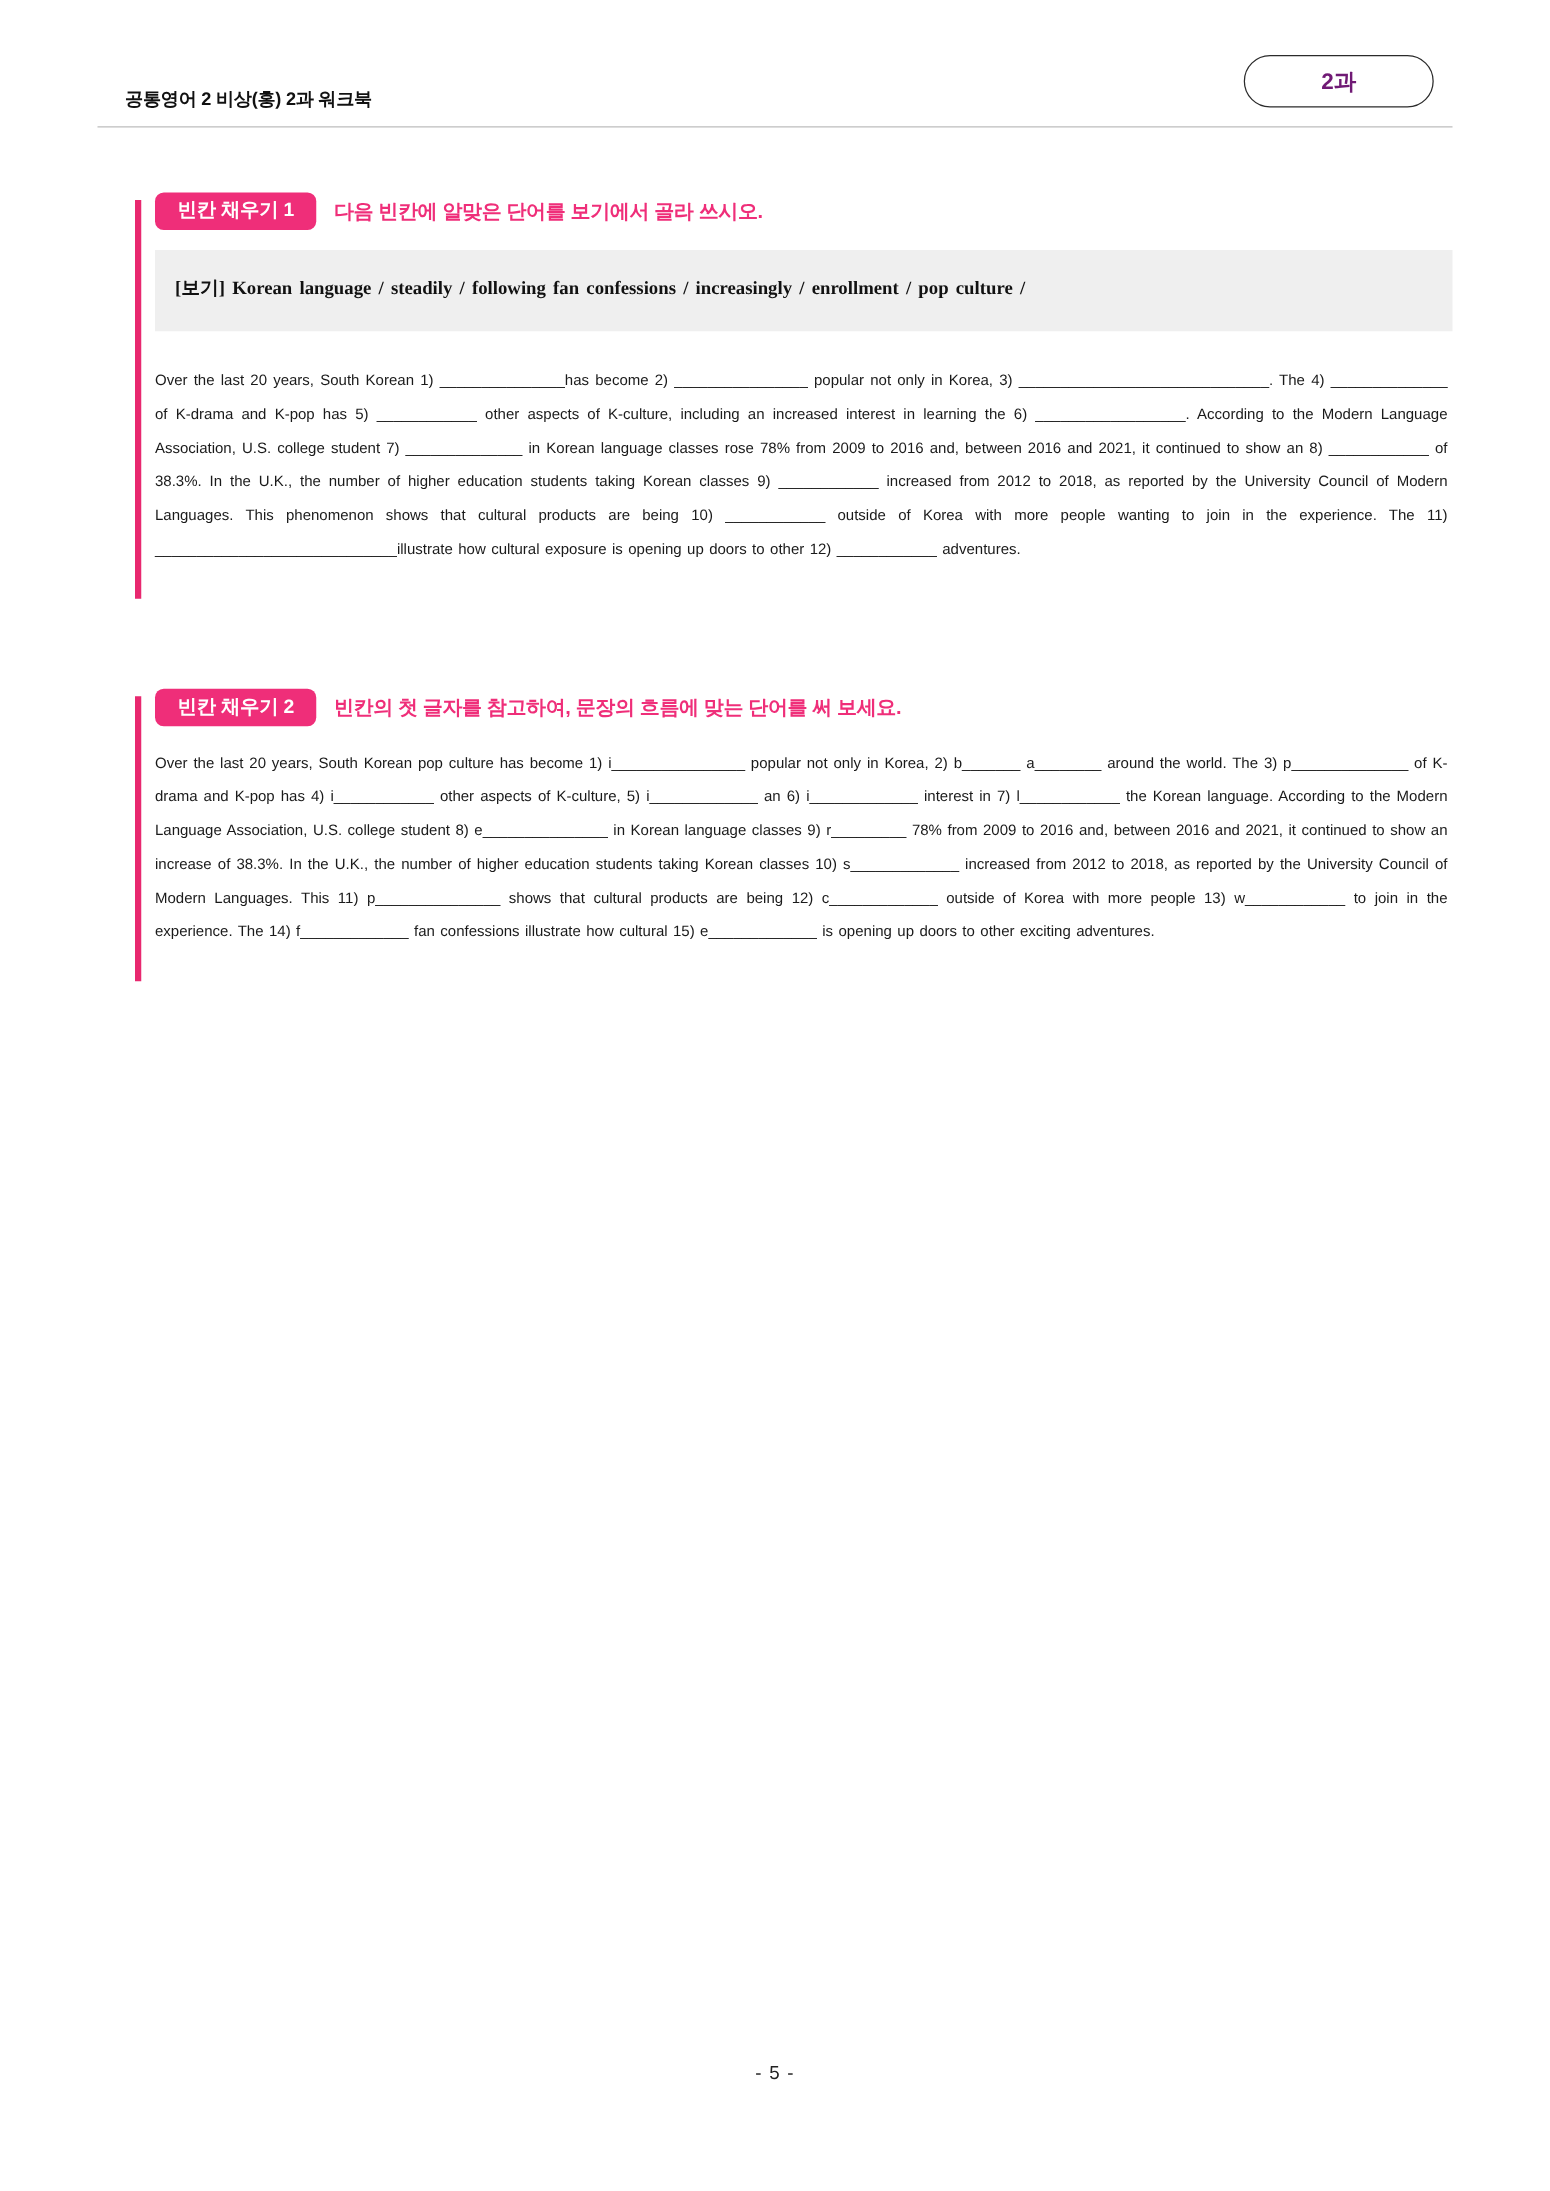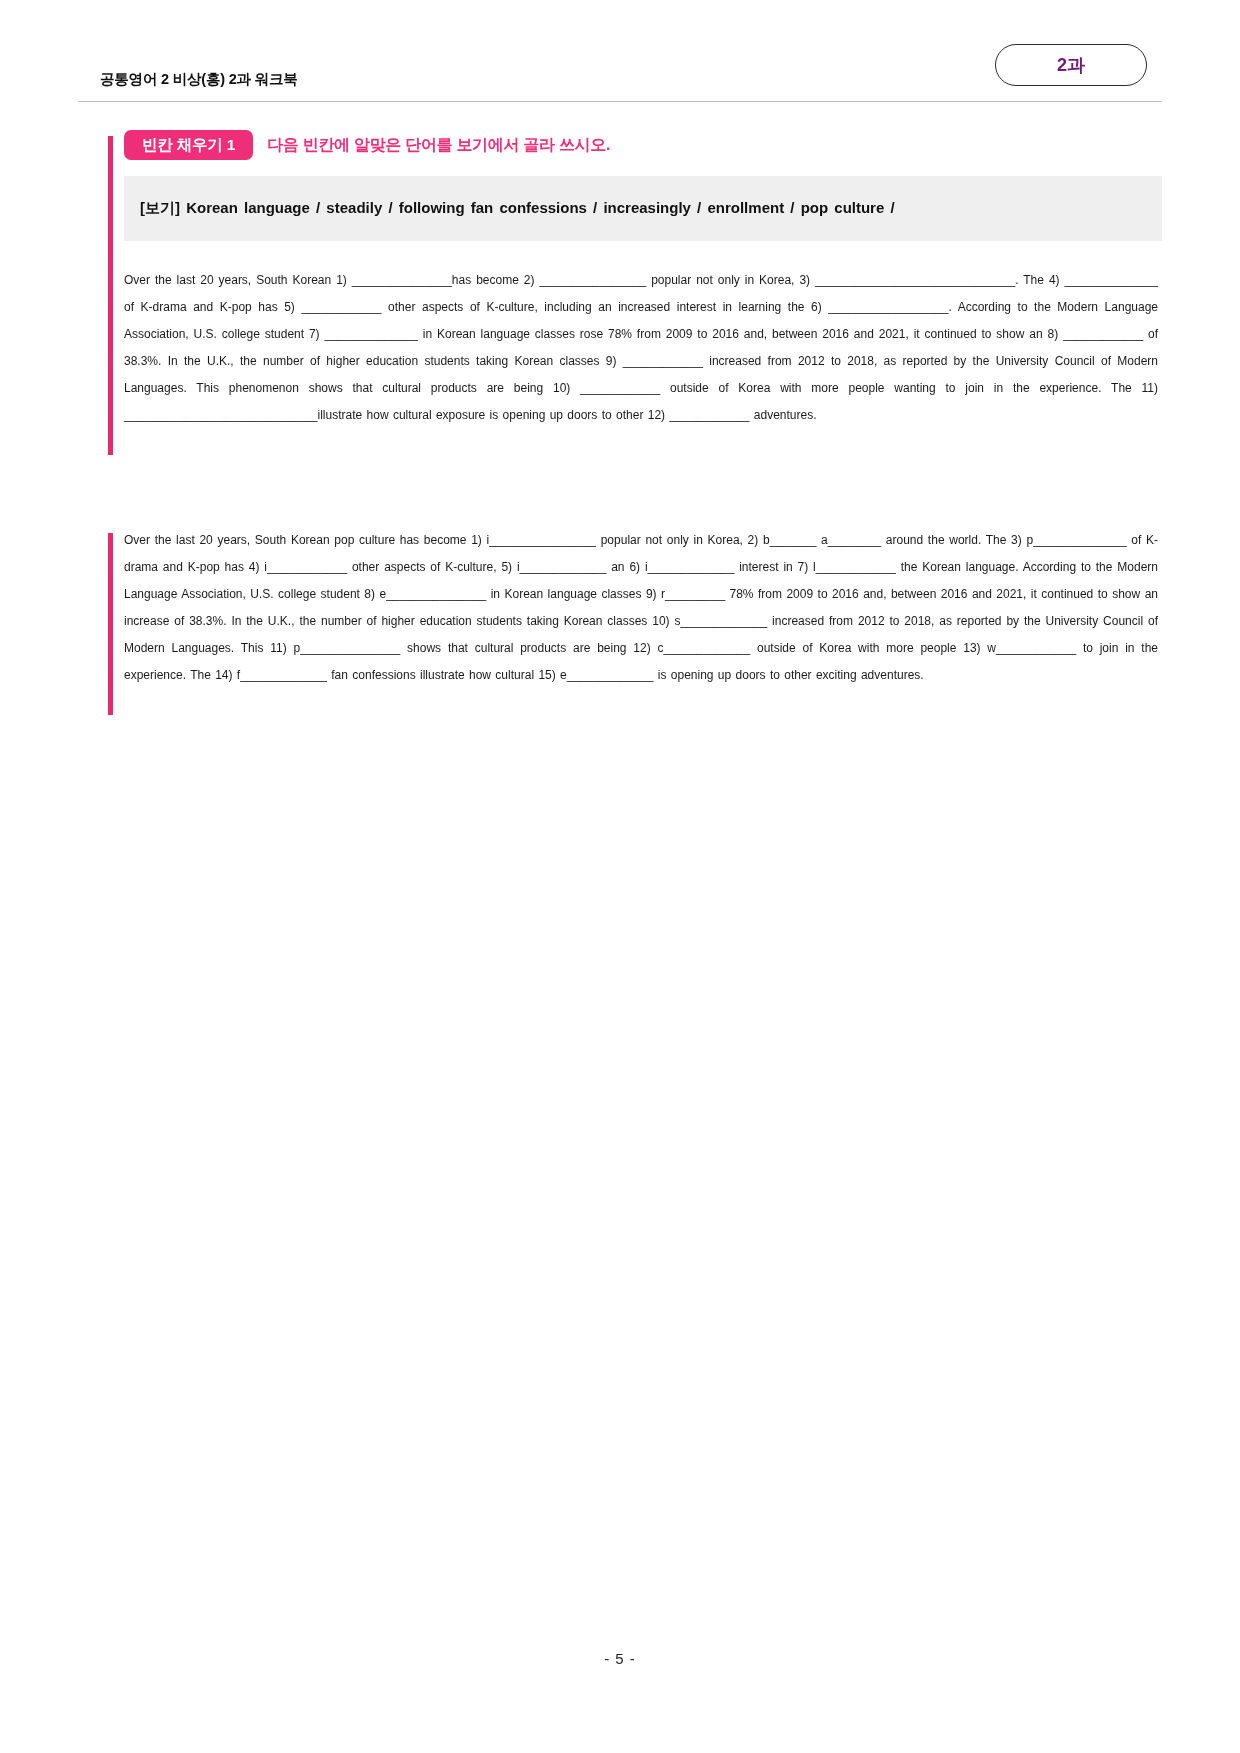--- a/index.html
+++ b/index.html
@@ -118,40 +118,41 @@
     box-sizing: border-box;
   }
   .wordbank-line {
     font-size: 15px;
     font-weight: bold;
     color: #111;
     line-height: 2.35;
     text-align: justify;
     text-align-last: left;
     word-spacing: 2px;
+    font-family: Liberation Serif, serif;
   }
   .wordbank-label {
     font-weight: bold;
   }
 
   
   .passage {
     margin: 26px 0 0 14px;
     font-size: 12px;
     line-height: 2.25;
     color: #1a1a1a;
     text-align: justify;
     text-align-last: left;
     word-spacing: 1px;
     padding-right: 4px;
   }
   .passage.tight {
     margin-top: 16px;
   }
-  .section-1 { margin-top: 22px; }
+  .section-1 { margin-top: 46px; }
   .section-2 { margin-top: 72px; }
   .section-body-pad { padding-bottom: 26px; }
 
   
   .page-footer {
     position: absolute;
     left: 0;
     right: 0;
     bottom: 86px;
     text-align: center;
@@ -187,20 +188,24 @@
           <span>Korean language / steadily / following fan confessions / increasingly / enrollment / pop culture /</span>
         </div>
       </div>
 
       <div class="passage section-body-pad">Over the last 20 years, South Korean 1) _______________has become 2) ________________ popular not only in Korea, 3) ______________________________. The 4) ______________ of K-drama and K-pop has 5) ____________ other aspects of K-culture, including an increased interest in learning the 6) __________________. According to the Modern Language Association, U.S. college student 7) ______________ in Korean language classes rose 78% from 2009 to 2016 and, between 2016 and 2021, it continued to show an 8) ____________ of 38.3%. In the U.K., the number of higher education students taking Korean classes 9) ____________ increased from 2012 to 2018, as reported by the University Council of Modern Languages. This phenomenon shows that cultural products are being 10) ____________ outside of Korea with more people wanting to join in the experience. The 11) _____________________________illustrate how cultural exposure is opening up doors to other 12) ____________ adventures.</div>
     </div>
 
     <div class="section section-2">
       <div class="section-bar"></div>
 
+      <div class="section-head">
+        <span class="section-chip">빈칸 채우기 2</span>
+        <span class="section-instruction">빈칸의 첫 글자를 참고하여, 문장의 흐름에 맞는 단어를 써 보세요.</span>
+      </div>
 
       <div class="passage tight section-body-pad">Over the last 20 years, South Korean pop culture has become 1) i________________ popular not only in Korea, 2) b_______ a________  around the world. The 3) p______________ of K-drama and K-pop has 4) i____________ other aspects of K-culture, 5) i_____________ an 6) i_____________ interest in 7) l____________ the Korean language. According to the Modern Language Association, U.S. college student 8) e_______________ in Korean language classes 9) r_________ 78% from 2009 to 2016 and, between 2016 and 2021, it continued to show an increase of 38.3%. In the U.K., the number of higher education students taking Korean classes 10) s_____________ increased from 2012 to 2018, as reported by the University Council of Modern Languages. This 11) p_______________ shows that cultural products are being 12) c_____________ outside of Korea with more people 13) w____________ to join in the experience. The 14) f_____________ fan confessions illustrate how cultural 15) e_____________ is opening up doors to other exciting adventures.</div>
     </div>
 
   </div>
 
   <div class="page-footer">- 5 -</div>
 
 </div>
 

